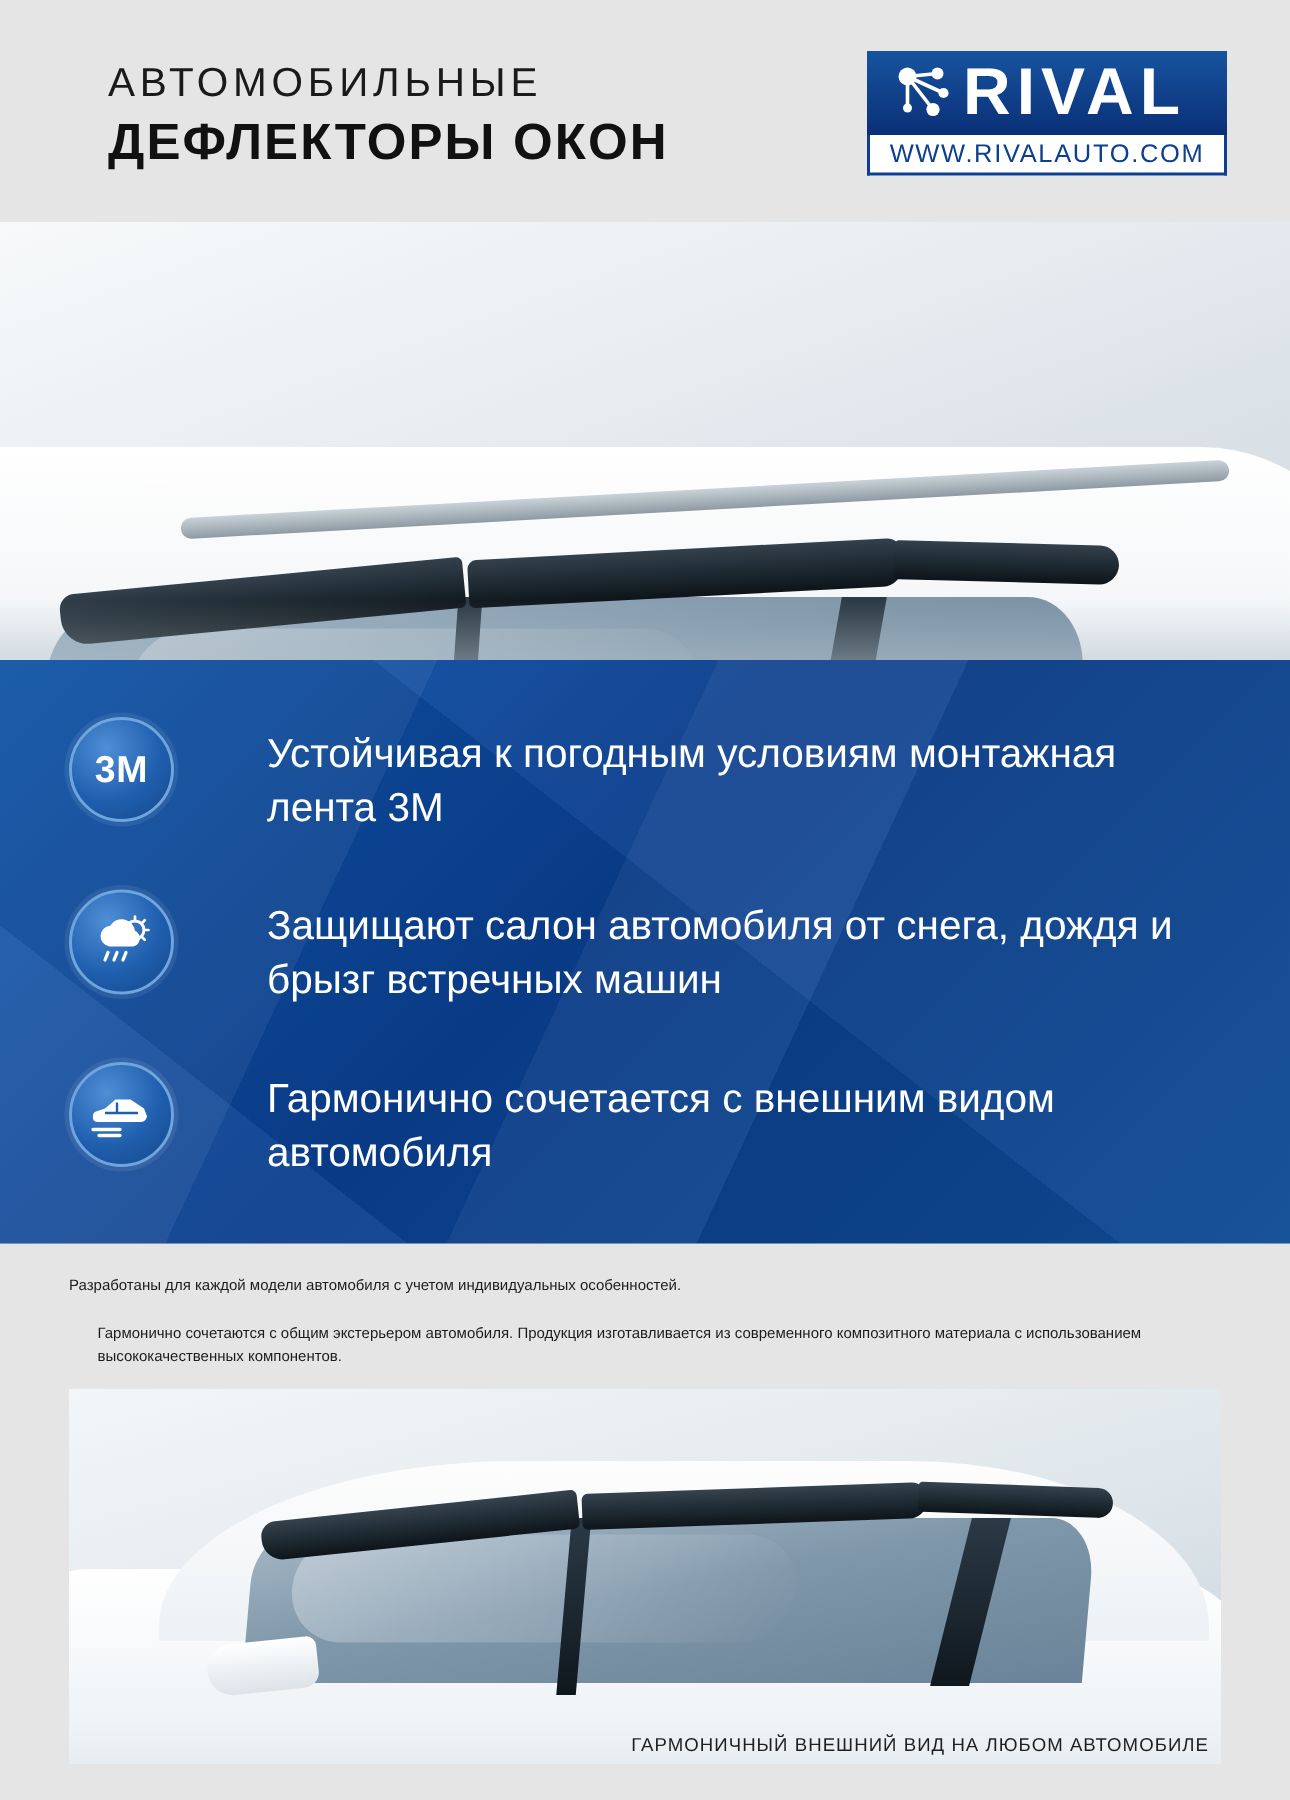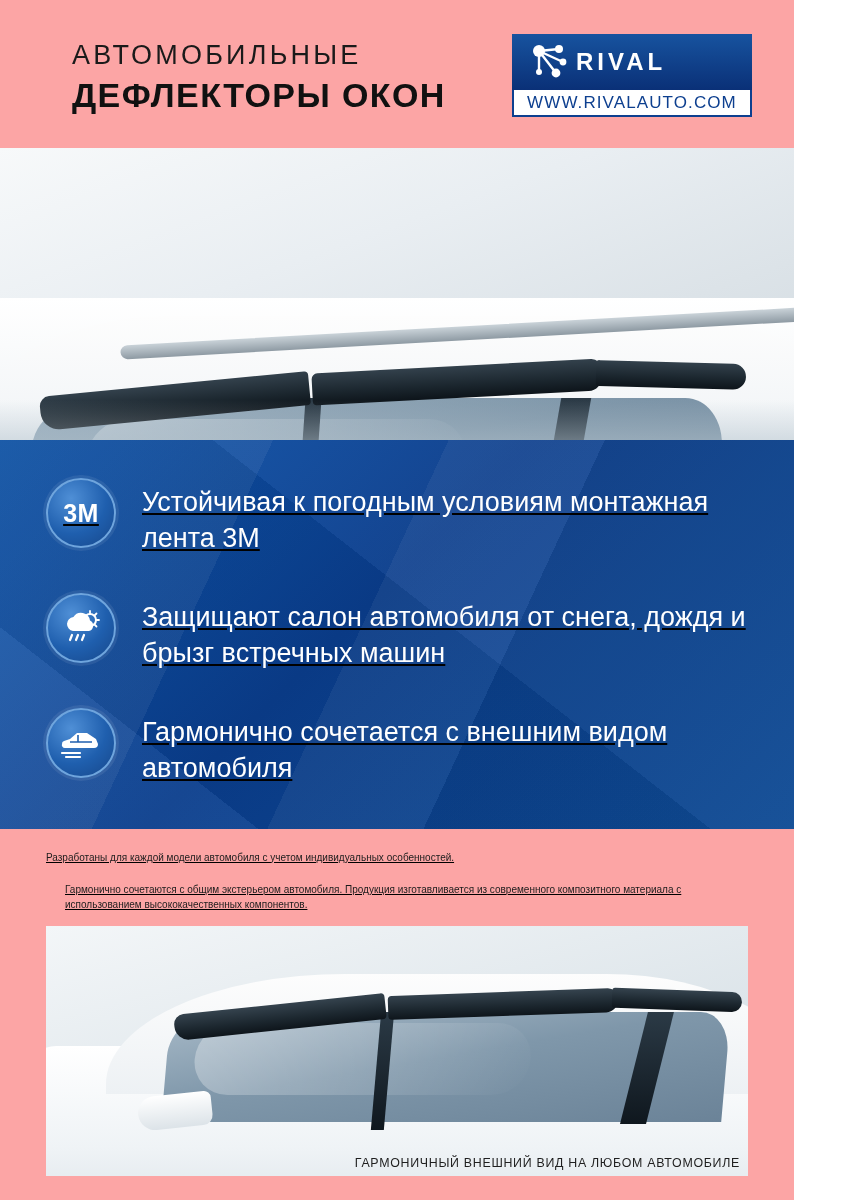--- a/index.html
+++ b/index.html
@@ -8,25 +8,24 @@
     background: #ffffff;
   }
   body {
     width: 860px;
     height: 1200px;
     font-family: "Liberation Sans", sans-serif;
     overflow: hidden;
   }
   .page {
     position: relative;
-    width: 794px;
+    width: 860px;
     height: 1200px;
-    background: #fca5a5;
-    box-sizing: border-box;
-    text-decoration: underline;
+    background: #e5e5e5;
+    box-sizing: border-box;
   }
 
   
   .header {
     position: relative;
     height: 148px;
     padding: 30px 40px 0 72px;
     box-sizing: border-box;
   }
   .title-block {
@@ -68,21 +67,21 @@
     box-sizing: border-box;
   }
   .logo-mark {
     width: 46px;
     height: 40px;
     flex: 0 0 46px;
     position: relative;
   }
   .logo-text {
     color: #ffffff;
-    font-size: 24px;
+    font-size: 44px;
     font-weight: 700;
     letter-spacing: 4px;
     margin-left: 4px;
     line-height: 1;
   }
   .logo-url {
     background: #ffffff;
     border: 2px solid #0d3f8f;
     border-top: none;
     box-sizing: border-box;
@@ -199,20 +198,21 @@
     background:
       linear-gradient(115deg, rgba(255,255,255,0.06) 0 28%, rgba(0,0,0,0) 28% 46%, rgba(255,255,255,0.05) 46% 62%, rgba(0,0,0,0.06) 62% 100%),
       linear-gradient(38deg, rgba(255,255,255,0.05) 0 20%, rgba(0,0,0,0.05) 20% 55%, rgba(255,255,255,0.04) 55% 100%);
     pointer-events: none;
   }
   .feature {
     position: relative;
     display: flex;
     align-items: flex-start;
     margin-bottom: 36px;
+    gap: 36px;
   }
   .feature:last-child { margin-bottom: 0; }
   .feature-icon {
     flex: 0 0 66px;
     width: 66px;
     height: 66px;
     border-radius: 50%;
     background: radial-gradient(circle at 35% 28%, #4f8fd6 0%, #1f5fae 55%, #17478a 100%);
     border: 2px solid #6fa5dd;
     box-shadow: 0 0 0 3px rgba(255,255,255,0.08);

